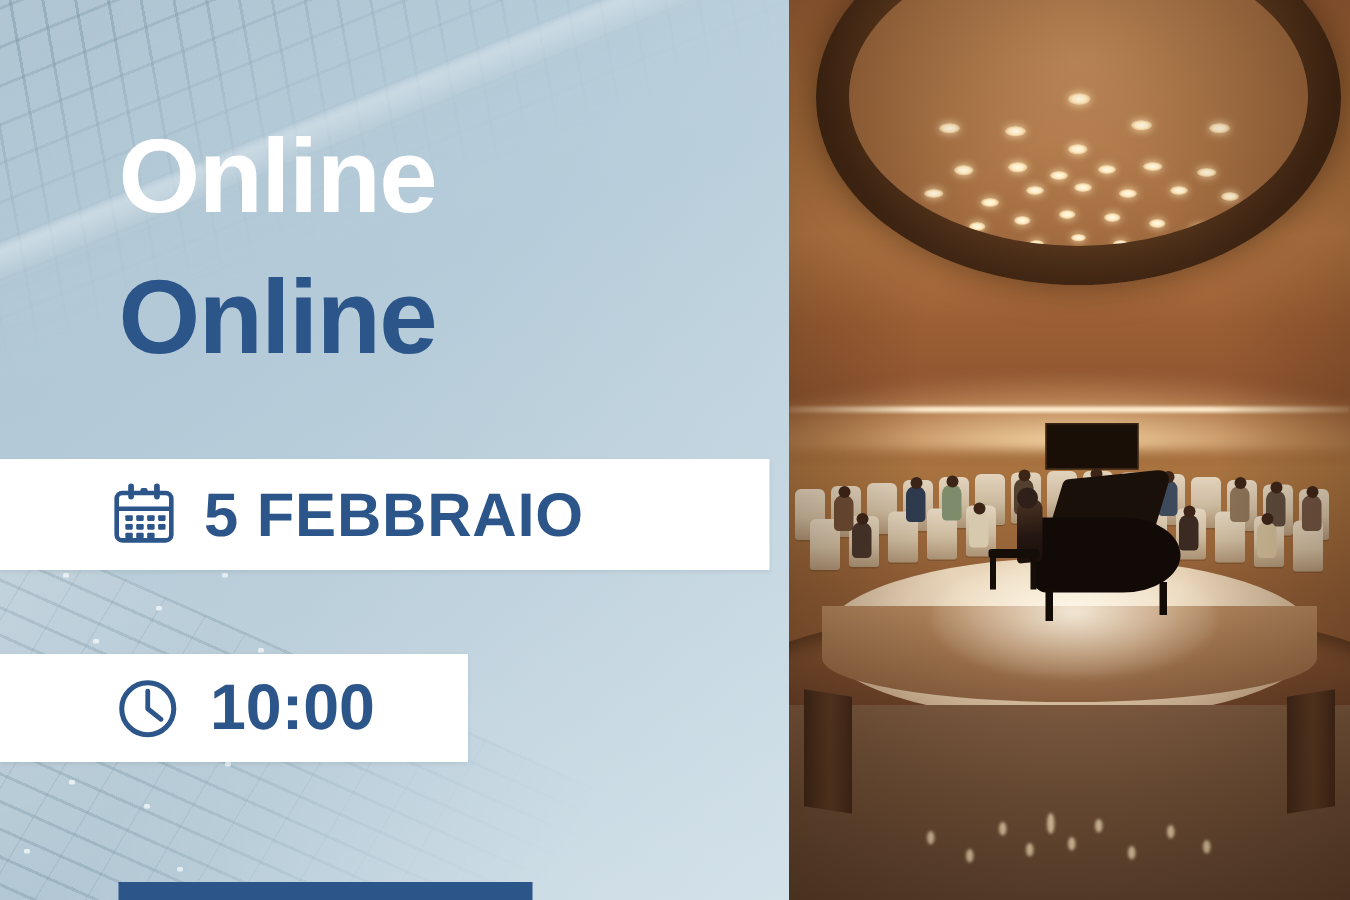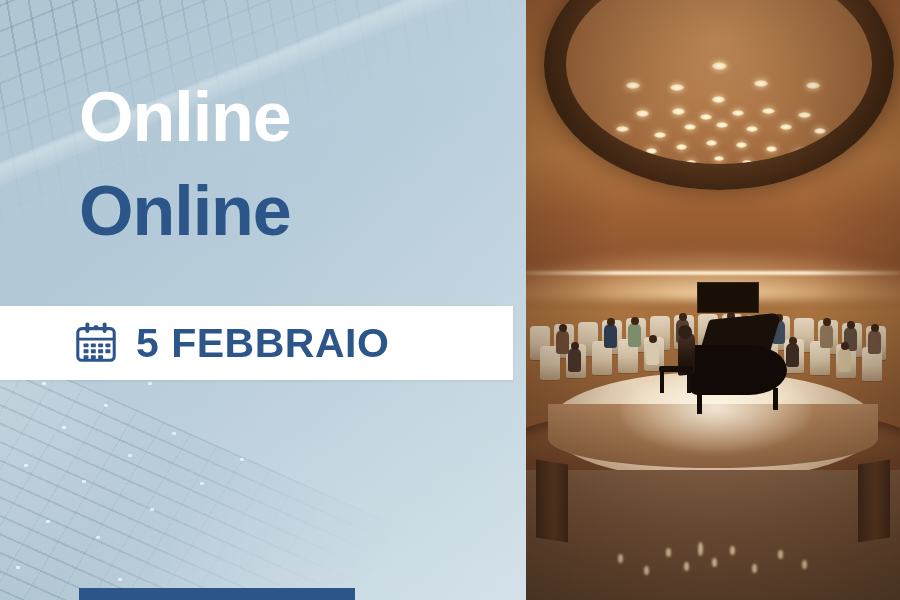--- a/index.html
+++ b/index.html
@@ -319,20 +319,27 @@
         <rect x="26.2" y="30.6" width="5.2" height="4" rx="0.8"></rect>
         <rect x="33.8" y="30.6" width="5.2" height="4" rx="0.8"></rect>
         <rect x="11" y="36.7" width="5.2" height="4" rx="0.8"></rect>
         <rect x="18.6" y="36.7" width="5.2" height="4" rx="0.8"></rect>
         <rect x="26.2" y="36.7" width="5.2" height="4" rx="0.8"></rect>
       </g>
     </svg>
     <span class="badge-text">5 FEBBRAIO</span>
   </div>
 
+  <div class="badge badge-time">
+    <svg class="badge-icon" width="45" height="45" viewBox="0 0 48 48" fill="none">
+      <circle cx="24" cy="24" r="18.5" stroke="#2c5589" stroke-width="3.6" fill="none"></circle>
+      <path d="M24 11.5 L24 24 L33.5 31.5" stroke="#2c5589" stroke-width="3.4" stroke-linecap="round" stroke-linejoin="round" fill="none"></path>
+    </svg>
+    <span class="badge-text">10:00</span>
+  </div>
 
   <div class="cta-bar"></div>
 
   <div class="right-panel">
     <div class="hall"></div>
 
     <div class="ceiling-ring"></div>
     <div class="ceiling-inner">
       <span class="spot" style="left:146px;top:98px;width:15px;height:8px;"></span>
       <span class="spot" style="left:60px;top:118px;width:14px;height:7px;"></span>

